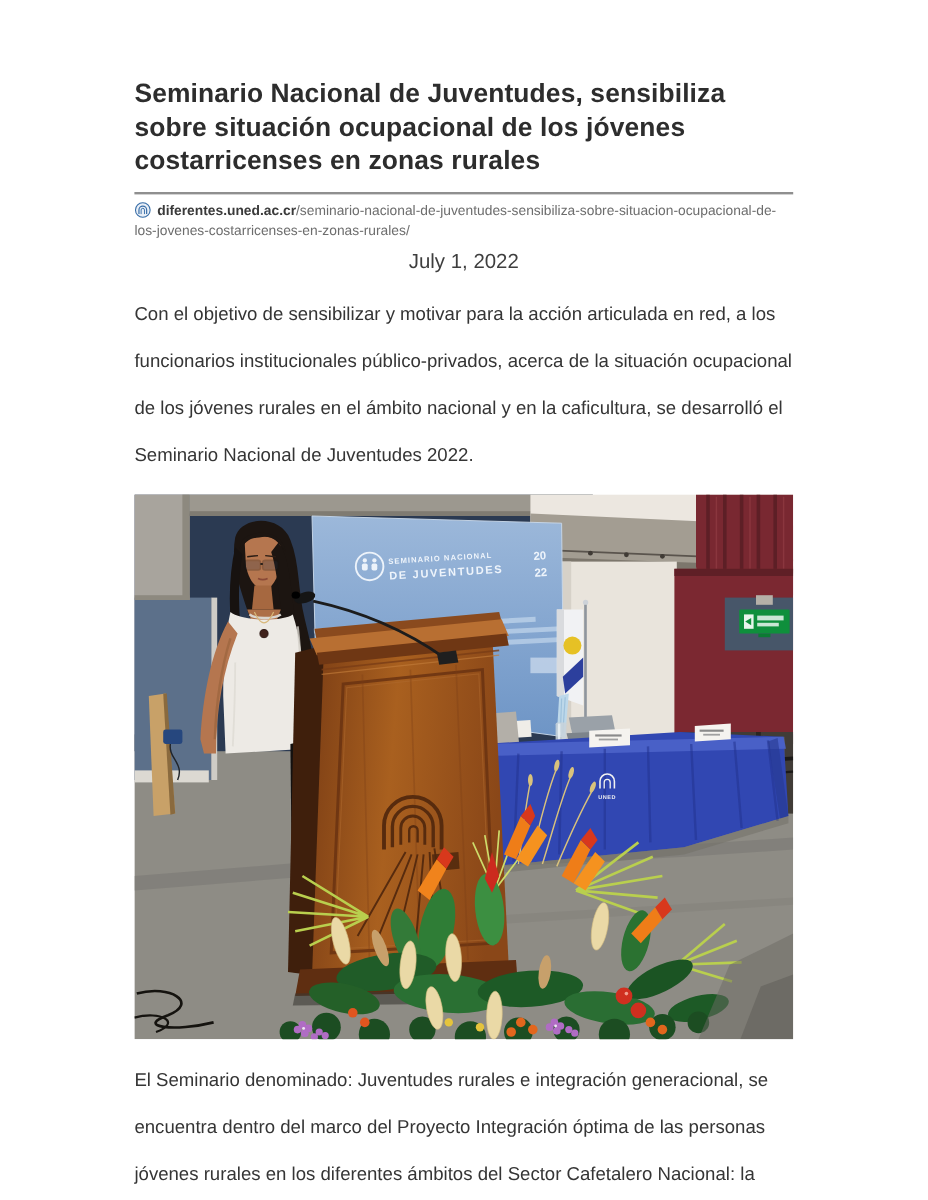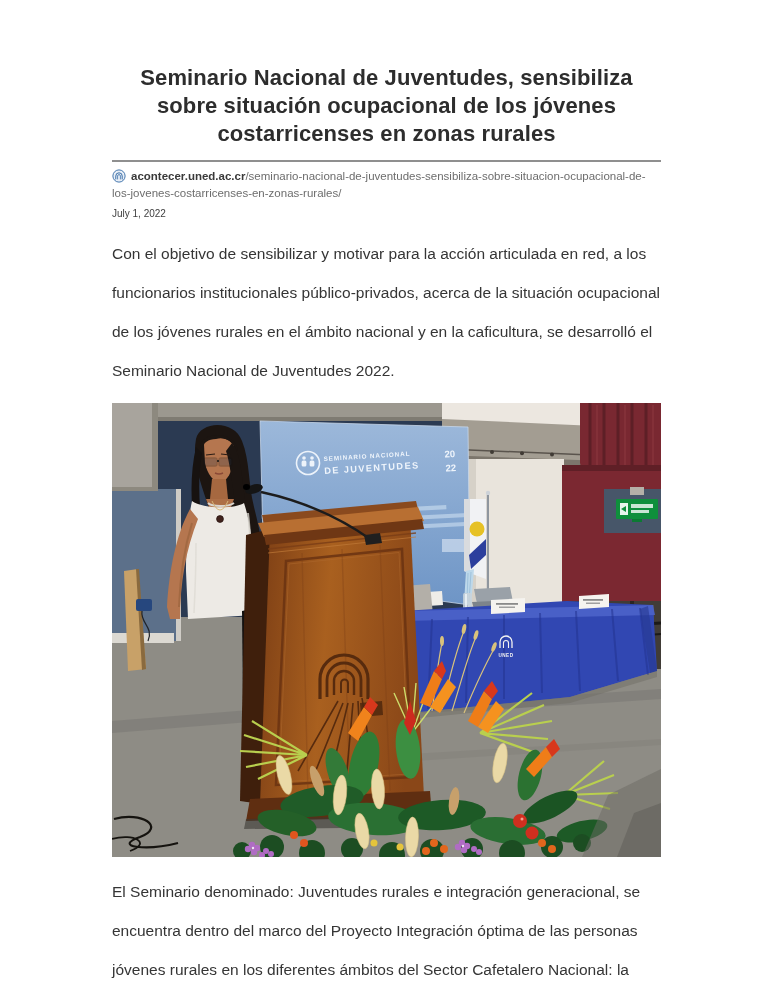--- a/index.html
+++ b/index.html
@@ -1,26 +1,26 @@
 <!DOCTYPE html>
 <html><head>
 <meta charset="utf-8">
 <style>
   html,body{margin:0;padding:0;background:#ffffff;}
   .page{width:773px;height:1000px;background:#ffffff;overflow:hidden;
         font-family:"Liberation Sans",sans-serif;}
   .content{padding:64px 112px 0 112px;width:549px;}
   h1.title{font-size:22px;line-height:28px;font-weight:700;color:#2d2d2d;
-           margin:0 0 12px 0;letter-spacing:0.1px;text-align:center;}
+           margin:0 0 12px 0;letter-spacing:0.1px;}
   hr.divider{border:none;border-top:2px solid #8f8f8f;margin:0 0 6px 0;}
   .source{font-size:11.5px;line-height:17px;color:#6d6d6d;overflow-wrap:anywhere;}
   .favicon{display:inline-block;width:14px;height:14px;vertical-align:-3px;margin-right:5px;}
   .domain{font-weight:700;color:#3a3a3a;}
   .path{color:#6d6d6d;}
-  .date{text-align:left;font-size:10px;color:#3e3e3e;margin:6px 0 0 0;}
+  .date{text-align:center;font-size:17px;color:#3e3e3e;margin:6px 0 0 0;}
   p.body{font-size:15.5px;line-height:39px;color:#353535;margin:15px 0 0 0;}
   figure.photo-wrap{margin:13px 0 0 0;}
   svg.photo{display:block;width:549px;height:454px;}
   svg text{font-family:"Liberation Sans",sans-serif;}
 </style>
 </head>
 <body>
 
 <div class="page">
   <div class="content">
@@ -30,21 +30,21 @@
     <hr class="divider">
 
     <div class="source">
       <span class="favicon">
         <svg width="14" height="14" viewBox="0 0 14 14">
           <circle cx="7" cy="7" r="6.6" fill="#e9eff7"></circle>
           <circle cx="7" cy="7" r="6.1" fill="none" stroke="#3a6fa8" stroke-width="0.9"></circle>
           <path d="M3.8,10.4 L3.8,7 A3.2,3.2 0 1 1 10.2,7 L10.2,10.4" fill="none" stroke="#3a6fa8" stroke-width="1.0"></path>
           <path d="M5.6,10.4 L5.6,7 A1.4,1.4 0 1 1 8.4,7 L8.4,10.4" fill="none" stroke="#3a6fa8" stroke-width="0.8"></path>
         </svg>
-      </span><span class="domain">acontecer.uned.ac.cr</span><span class="path">/seminario-nacional-de-juventudes-sensibiliza-sobre-situacion-ocupacional-de-los-jovenes-costarricenses-en-zonas-rurales/</span>
+      </span><span class="domain">diferentes.uned.ac.cr</span><span class="path">/seminario-nacional-de-juventudes-sensibiliza-sobre-situacion-ocupacional-de-los-jovenes-costarricenses-en-zonas-rurales/</span>
     </div>
 
     <div class="date">July 1, 2022</div>
 
     <p class="body">Con el objetivo de sensibilizar y motivar para la acción articulada en red, a los funcionarios institucionales público-privados, acerca de la situación ocupacional de los jóvenes rurales en el ámbito nacional y en la caficultura, se desarrolló el Seminario Nacional de Juventudes 2022.</p>
 
     <figure class="photo-wrap">
       <svg class="photo" viewBox="0 0 549 454" preserveAspectRatio="none">
         <defs>
           <linearGradient id="scr" x1="0" y1="0" x2="0" y2="1">

